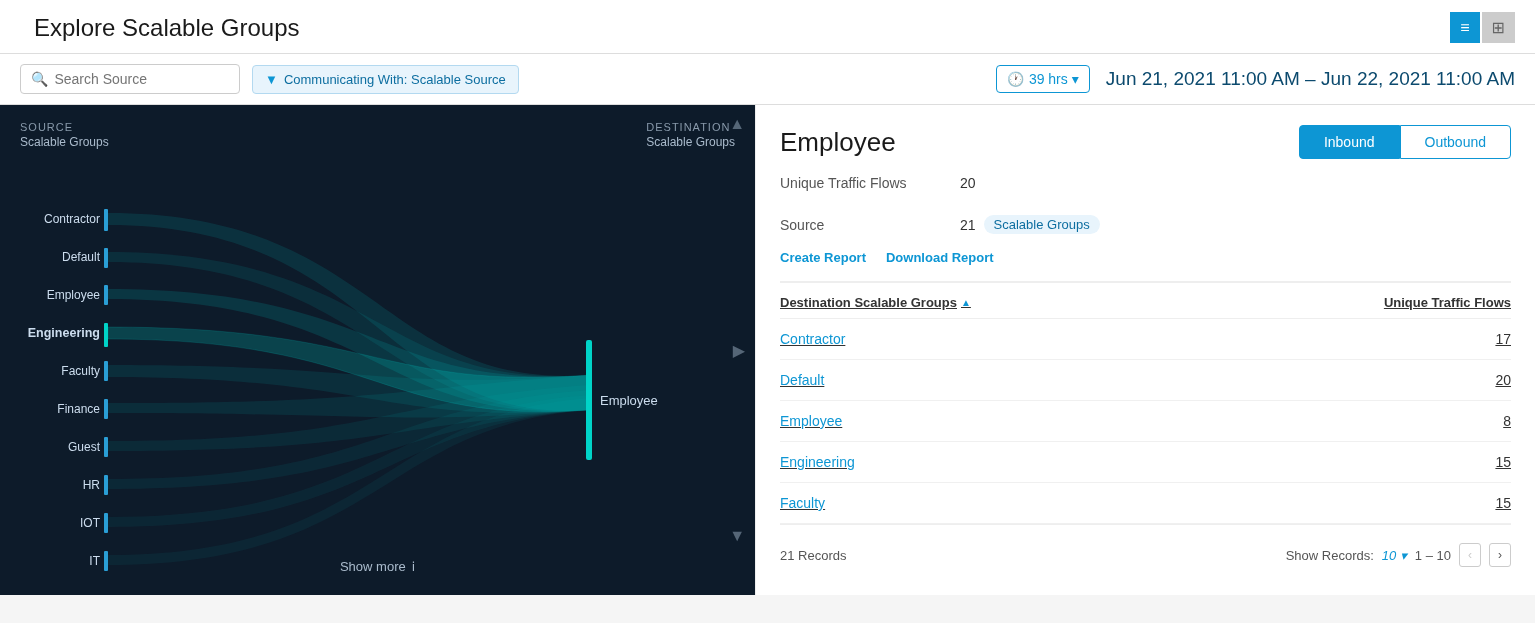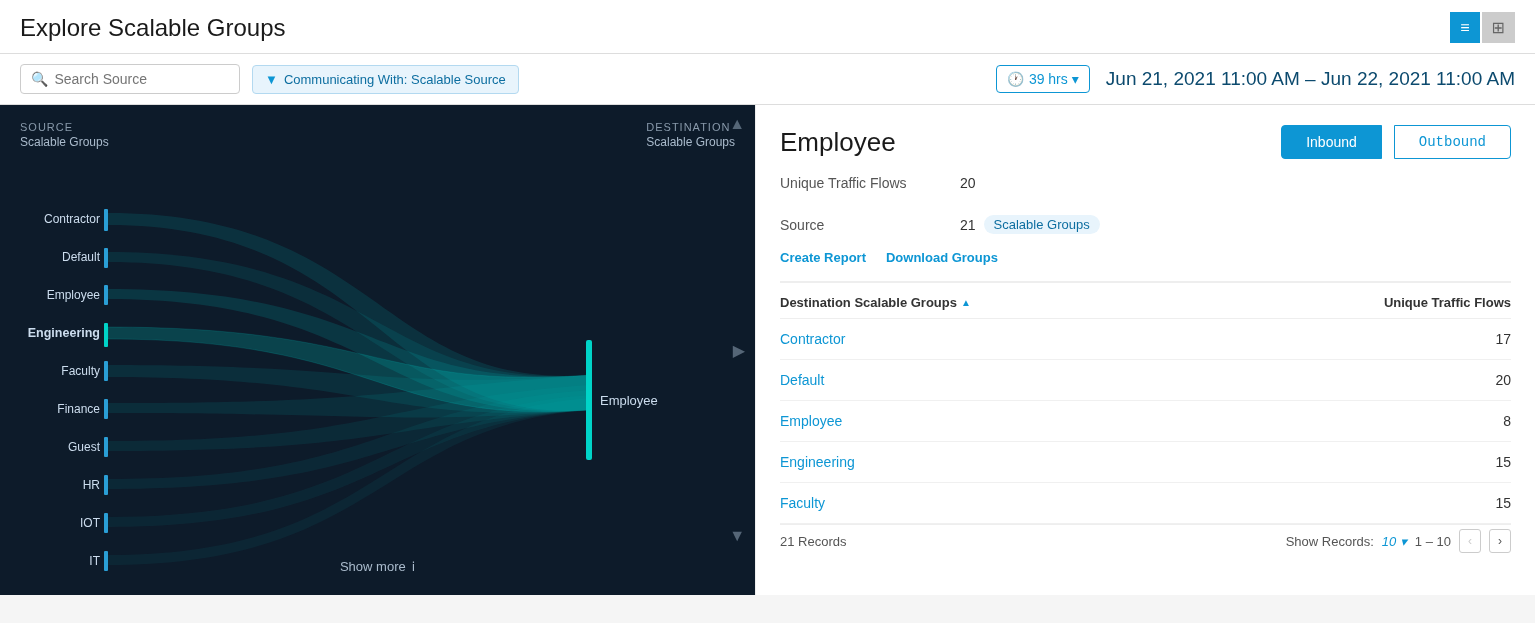--- a/index.html
+++ b/index.html
@@ -8,21 +8,21 @@
       background: #f5f5f5;
       color: #333;
       width: 1535px;
       min-height: 623px;
       overflow: hidden;
     }
 
     
     .header {
       background: #fff;
-      padding: 12px 20px 0 20px;
+      padding: 12px 20px 0 34px;
       border-bottom: 1px solid #ddd;
     }
     .header-top {
       display: flex;
       align-items: center;
       justify-content: space-between;
       padding-bottom: 10px;
     }
     .page-title {
       font-size: 24px;
@@ -203,36 +203,36 @@
       justify-content: space-between;
       margin-bottom: 16px;
     }
     .entity-title {
       font-size: 26px;
       font-weight: 400;
       color: #1a1a1a;
     }
     .direction-tabs {
       display: flex;
-      gap: 12px;
+      gap: 0;
     }
     .dir-tab {
       padding: 8px 24px;
       border: 1px solid #0d96d4;
       font-size: 14px;
       cursor: pointer;
       background: #fff;
       color: #0d96d4;
     }
     .dir-tab.active {
       background: #0d96d4;
       color: #fff;
     }
     .dir-tab:first-child { border-radius: 4px 0 0 4px; }
-    .dir-tab:last-child { border-radius: 0 4px 4px 0; font-family: Liberation Mono, monospace; }
+    .dir-tab:last-child { border-radius: 0 4px 4px 0; }
 
     .meta-row {
       display: flex;
       align-items: baseline;
       margin-bottom: 8px;
       font-size: 14px;
       color: #555;
     }
     .meta-label {
       width: 180px;
@@ -266,20 +266,21 @@
       color: #0d96d4;
       font-size: 13px;
       cursor: pointer;
       text-decoration: none;
       font-weight: bold;
     }
 
     .table-section {
       border-top: 2px solid #eee;
       margin-top: 8px;
+      text-decoration: underline;
     }
     .table-header-row {
       display: flex;
       justify-content: space-between;
       padding: 12px 0 8px 0;
       border-bottom: 1px solid #eee;
     }
     .table-col-header {
       font-size: 13px;
       color: #333;
@@ -305,21 +306,21 @@
     }
     .table-cell-count {
       font-size: 14px;
       color: #333;
     }
 
     .table-footer {
       display: flex;
       justify-content: space-between;
       align-items: center;
-      padding: 4px 0;
+      padding: 18px 0;
       font-size: 13px;
       color: #555;
       border-top: 1px solid #eee;
     }
     .records-count { color: #555; }
     .pagination {
       display: flex;
       align-items: center;
       gap: 8px;
     }
@@ -462,21 +463,21 @@
     <div class="meta-row">
       <span class="meta-label">Source</span>
       <span class="meta-value with-badge">
         <span>21</span>
         <span class="meta-badge">Scalable Groups</span>
       </span>
     </div>
 
     <div class="report-links">
       <a class="report-link">Create Report</a>
-      <a class="report-link">Download Groups</a>
+      <a class="report-link">Download Report</a>
     </div>
 
     <div class="table-section">
       <div class="table-header-row">
         <div class="table-col-header">
           <span>Destination Scalable Groups</span>
           <span class="sort-icon">▲</span>
         </div>
         <div class="table-col-header">Unique Traffic Flows</div>
       </div>

